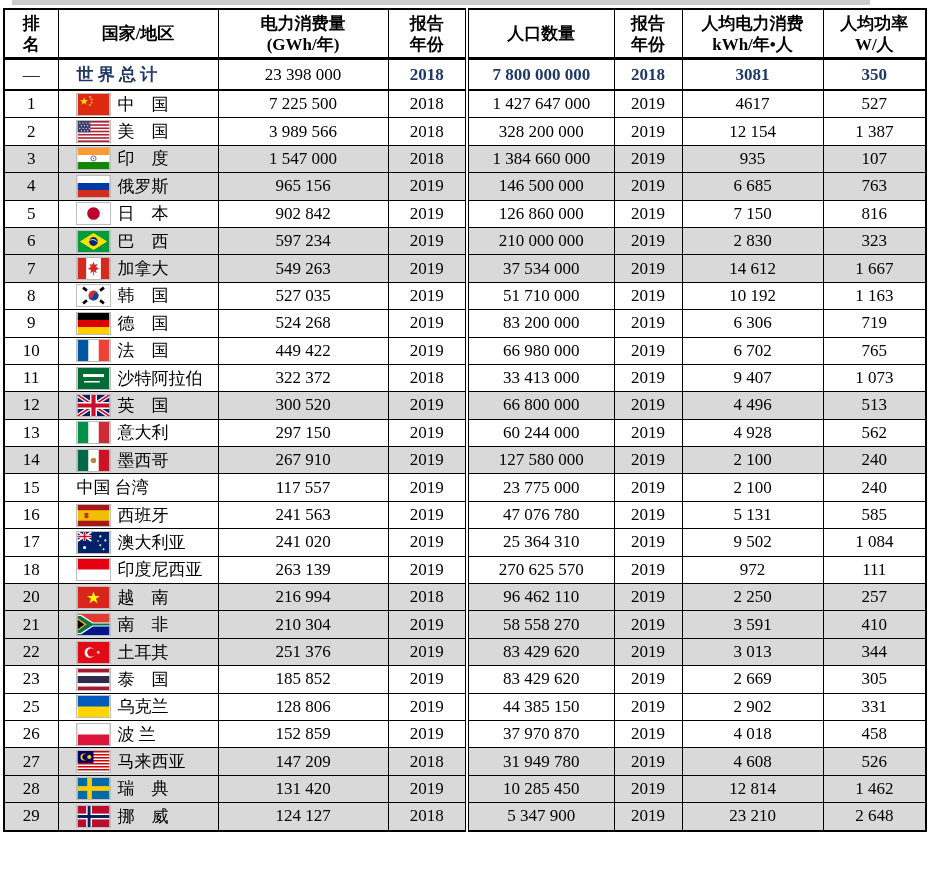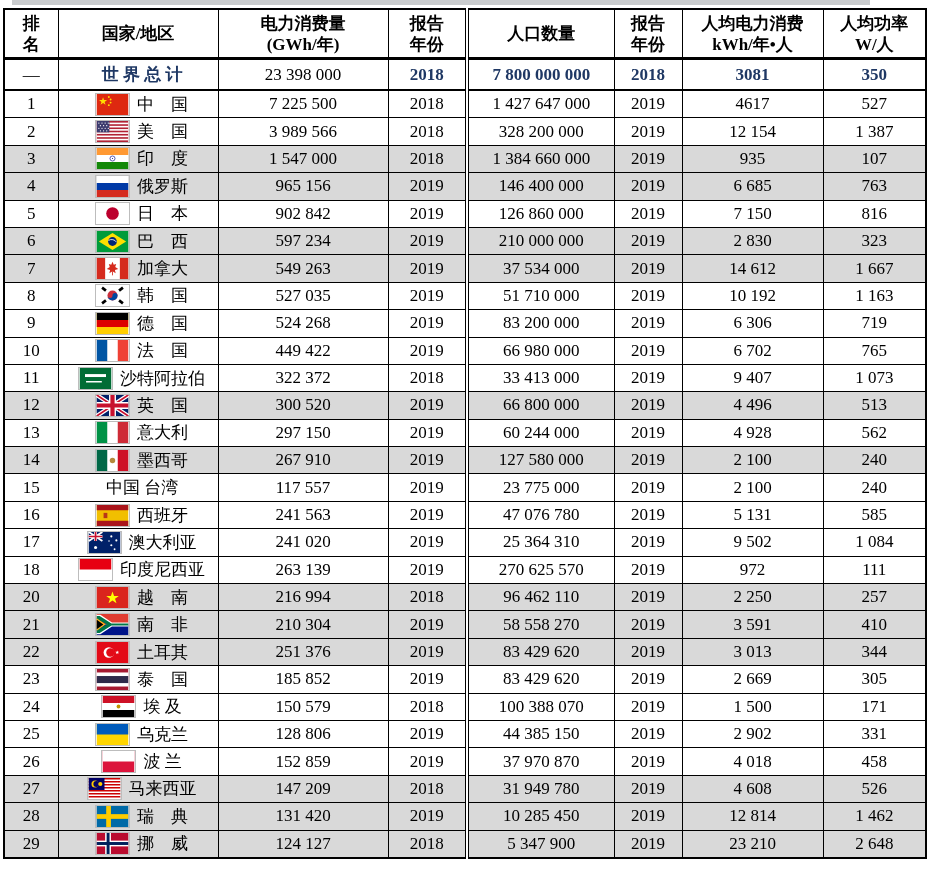--- a/index.html
+++ b/index.html
@@ -8,21 +8,21 @@
   .top-strip{position:absolute;left:12px;top:0;width:858px;height:5px;background:#caccce;}
   table.rank-table{position:absolute;left:3px;top:8px;width:922px;
        border-collapse:collapse;table-layout:fixed;border:2px solid #000;}
   th,td{border:1px solid #000;padding:0;overflow:hidden;white-space:nowrap;vertical-align:middle;}
   thead tr{border-bottom:3px solid #000;}
   thead th{height:47px;font-weight:bold;font-size:17px;line-height:21px;text-align:center;}
   tr.world{border-bottom:2px solid #000;}
   tr.world td{height:29px;font-size:17px;}
   tr.data td{height:26.4px;font-size:17px;}
   td.num{text-align:center;}
-  td.name-cell{text-align:center;padding-left:8px;font-size:16.5px;}
+  td.name-cell{text-align:left;padding-left:18px;font-size:16.5px;}
   .navy{color:#1F3864;font-weight:bold;}
   tr.shaded td{background:#D9D9D9;}
   .dbl{border-left:4px double #000 !important;}
   .flag{display:inline-block;width:33px;height:21px;margin-right:8px;vertical-align:middle;line-height:0;}
   .flag svg{width:100%;height:100%;display:block;outline:1px solid #bdbdbd;}
   .cname{vertical-align:middle;}
 </style>
 </head>
 <body>
 
@@ -156,21 +156,21 @@
       </tr>
       <tr class="data shaded">
         <td class="num">4</td>
         <td class="name-cell"><span class="flag"><svg xmlns="http://www.w3.org/2000/svg" viewBox="0 0 30 20">
               <rect width="30" height="20" fill="#fff"></rect>
               <rect y="6.67" width="30" height="6.67" fill="#0039A6"></rect>
               <rect y="13.33" width="30" height="6.67" fill="#D52B1E"></rect>
             </svg></span><span class="cname">俄罗斯</span></td>
         <td class="num">965 156</td>
         <td class="num">2019</td>
-        <td class="num dbl">146 400 000</td>
+        <td class="num dbl">146 500 000</td>
         <td class="num">2019</td>
         <td class="num">6 685</td>
         <td class="num">763</td>
       </tr>
       <tr class="data">
         <td class="num">5</td>
         <td class="name-cell"><span class="flag"><svg xmlns="http://www.w3.org/2000/svg" viewBox="0 0 30 20">
               <rect width="30" height="20" fill="#fff"></rect>
               <circle cx="15" cy="10" r="6" fill="#BC002D"></circle>
             </svg></span><span class="cname">日　本</span></td>
@@ -431,35 +431,20 @@
               <rect width="30" height="20" fill="#A51931"></rect>
               <rect y="3.3" width="30" height="13.4" fill="#fff"></rect>
               <rect y="6.7" width="30" height="6.7" fill="#2D2A4A"></rect>
             </svg></span><span class="cname">泰　国</span></td>
         <td class="num">185 852</td>
         <td class="num">2019</td>
         <td class="num dbl">83 429 620</td>
         <td class="num">2019</td>
         <td class="num">2 669</td>
         <td class="num">305</td>
-      </tr>
-      <tr class="data">
-        <td class="num">24</td>
-        <td class="name-cell"><span class="flag"><svg xmlns="http://www.w3.org/2000/svg" viewBox="0 0 30 20">
-              <rect width="30" height="20" fill="#fff"></rect>
-              <rect width="30" height="6.67" fill="#CE1126"></rect>
-              <rect y="13.33" width="30" height="6.67" fill="#000"></rect>
-              <circle cx="15" cy="10" r="1.8" fill="#C09300"></circle>
-            </svg></span><span class="cname">埃 及</span></td>
-        <td class="num">150 579</td>
-        <td class="num">2018</td>
-        <td class="num dbl">100 388 070</td>
-        <td class="num">2019</td>
-        <td class="num">1 500</td>
-        <td class="num">171</td>
       </tr>
       <tr class="data">
         <td class="num">25</td>
         <td class="name-cell"><span class="flag"><svg xmlns="http://www.w3.org/2000/svg" viewBox="0 0 30 20">
               <rect width="30" height="20" fill="#FFD500"></rect>
               <rect width="30" height="10" fill="#005BBB"></rect>
             </svg></span><span class="cname">乌克兰</span></td>
         <td class="num">128 806</td>
         <td class="num">2019</td>
         <td class="num dbl">44 385 150</td>

